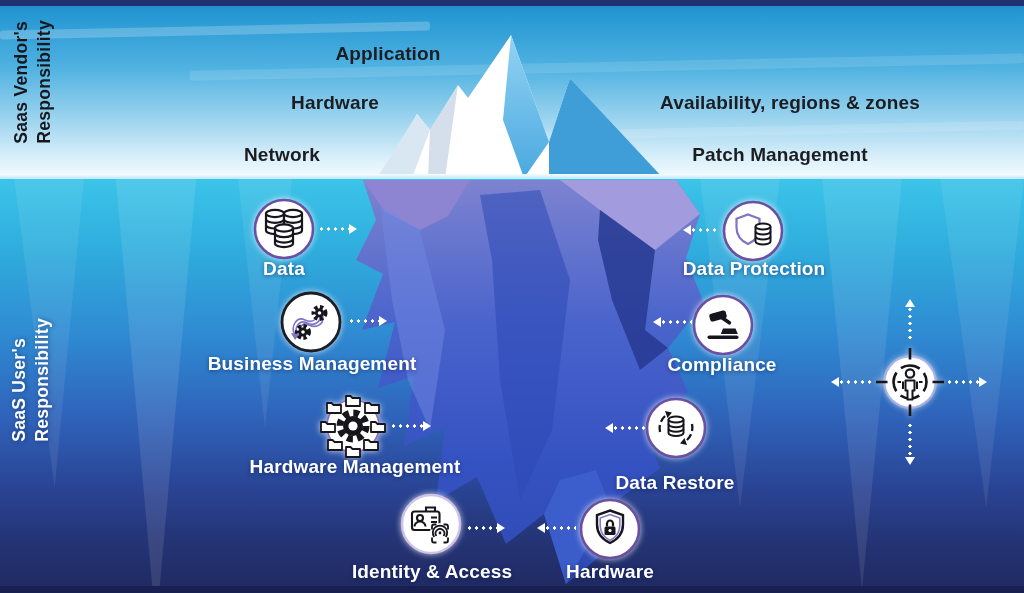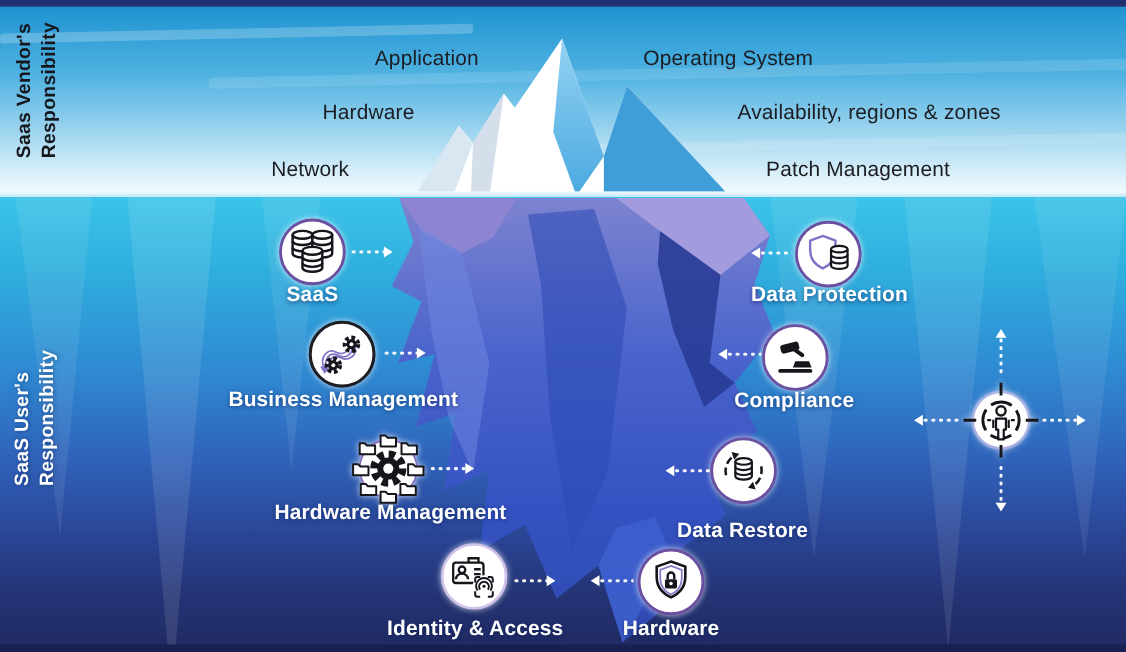--- a/index.html
+++ b/index.html
@@ -28,21 +28,21 @@
   .r5{left:812px;width:100px;height:412px;clip-path:polygon(10% 0,90% 0,50% 100%);opacity:.09;}
   .r6{left:940px;width:84px;height:330px;clip-path:polygon(0 0,100% 0,55% 100%);}
   .waterline{position:absolute;left:0;top:174px;width:1024px;height:5px;
              background:linear-gradient(180deg,#f6fcfe,#bfe7f6);}
   .seafloor{position:absolute;left:0;bottom:0;width:1024px;height:7px;background:#182052;}
 
   
   .scene{position:absolute;left:0;top:0;pointer-events:none;}
 
   
-  .sky-label{position:absolute;transform:translate(-50%,-50%);font-weight:400;
+  .sky-label{position:absolute;transform:translate(-50%,-50%);font-weight:700;
              font-size:19px;color:#1c1d22;white-space:nowrap;letter-spacing:.15px;}
   .sea-label{position:absolute;transform:translate(-50%,-50%);font-weight:700;
              font-size:19px;color:#fff;white-space:nowrap;letter-spacing:.15px;
              text-shadow:0 1px 4px rgba(4,24,80,.55);}
   .v-label{position:absolute;writing-mode:vertical-rl;transform:rotate(180deg);
            font-weight:700;font-size:17.5px;line-height:1.32;letter-spacing:.3px;}
   .v-label span{display:block;white-space:nowrap;}
   .v-vendor{left:10px;top:20px;color:#17181d;}
   .v-user{left:8px;top:318px;color:#fff;text-shadow:0 1px 4px rgba(4,24,80,.5);}
   .burden{position:absolute;left:911px;top:458px;transform:translateX(-50%);
@@ -128,21 +128,20 @@
   <div class="v-label v-vendor">
     <span>Saas Vendor's</span>
     <span>Responsibility</span>
   </div>
   <div class="v-label v-user">
     <span>SaaS User's</span>
     <span>Responsibility</span>
   </div>
 
   <div class="sky-label" style="left:388px;top:54px">Application</div>
-  <div class="sky-label" style="left:662px;top:54px">Operating System</div>
   <div class="sky-label" style="left:335px;top:103px">Hardware</div>
   <div class="sky-label" style="left:790px;top:103px">Availability, regions &amp; zones</div>
   <div class="sky-label" style="left:282px;top:155px">Network</div>
   <div class="sky-label" style="left:780px;top:155px">Patch Management</div>
 
   <div class="ic" style="left:284px;top:229px">
     <svg width="64" height="64" viewBox="0 0 64 64">
       <circle cx="32" cy="32" r="29" fill="#fff" stroke="#6b4fa1" stroke-width="2.6"></circle>
       <g stroke="#15151b" stroke-width="2.2" fill="#fff">
         <path d="M14,16.5 v17 a9,3.6 0 0 0 18,0 v-17"></path>
@@ -299,21 +298,21 @@
       </g>
       <g stroke="#15151b" stroke-width="2">
         <path d="M25.5,38 h3.5 M47,38 h3.5"></path>
       </g>
       <circle cx="38" cy="29.5" r="4.2" fill="#fff" stroke="#15151b" stroke-width="2.2"></circle>
       <path d="M33.5,36.5 h9 v10 h-2 v9 h-5 v-9 h-2 z" fill="#fff" stroke="#15151b" stroke-width="2" stroke-linejoin="round"></path>
       <path d="M31,37.5 v7.5 M45,37.5 v7.5" stroke="#15151b" stroke-width="2"></path>
     </svg>
   </div>
 
-  <div class="sea-label" style="left:284px;top:269px">SaaS</div>
+  <div class="sea-label" style="left:284px;top:269px">Data</div>
   <div class="sea-label" style="left:312px;top:364px">Business Management</div>
   <div class="sea-label" style="left:355px;top:467px">Hardware Management</div>
   <div class="sea-label" style="left:432px;top:572px">Identity &amp; Access</div>
   <div class="sea-label" style="left:754px;top:269px">Data Protection</div>
   <div class="sea-label" style="left:722px;top:365px">Compliance</div>
   <div class="sea-label" style="left:675px;top:483px">Data Restore</div>
   <div class="sea-label" style="left:610px;top:572px">Hardware</div>
 
 
   <div class="arrow-h dir-right" style="left:318px;top:227px;width:32px"></div>

